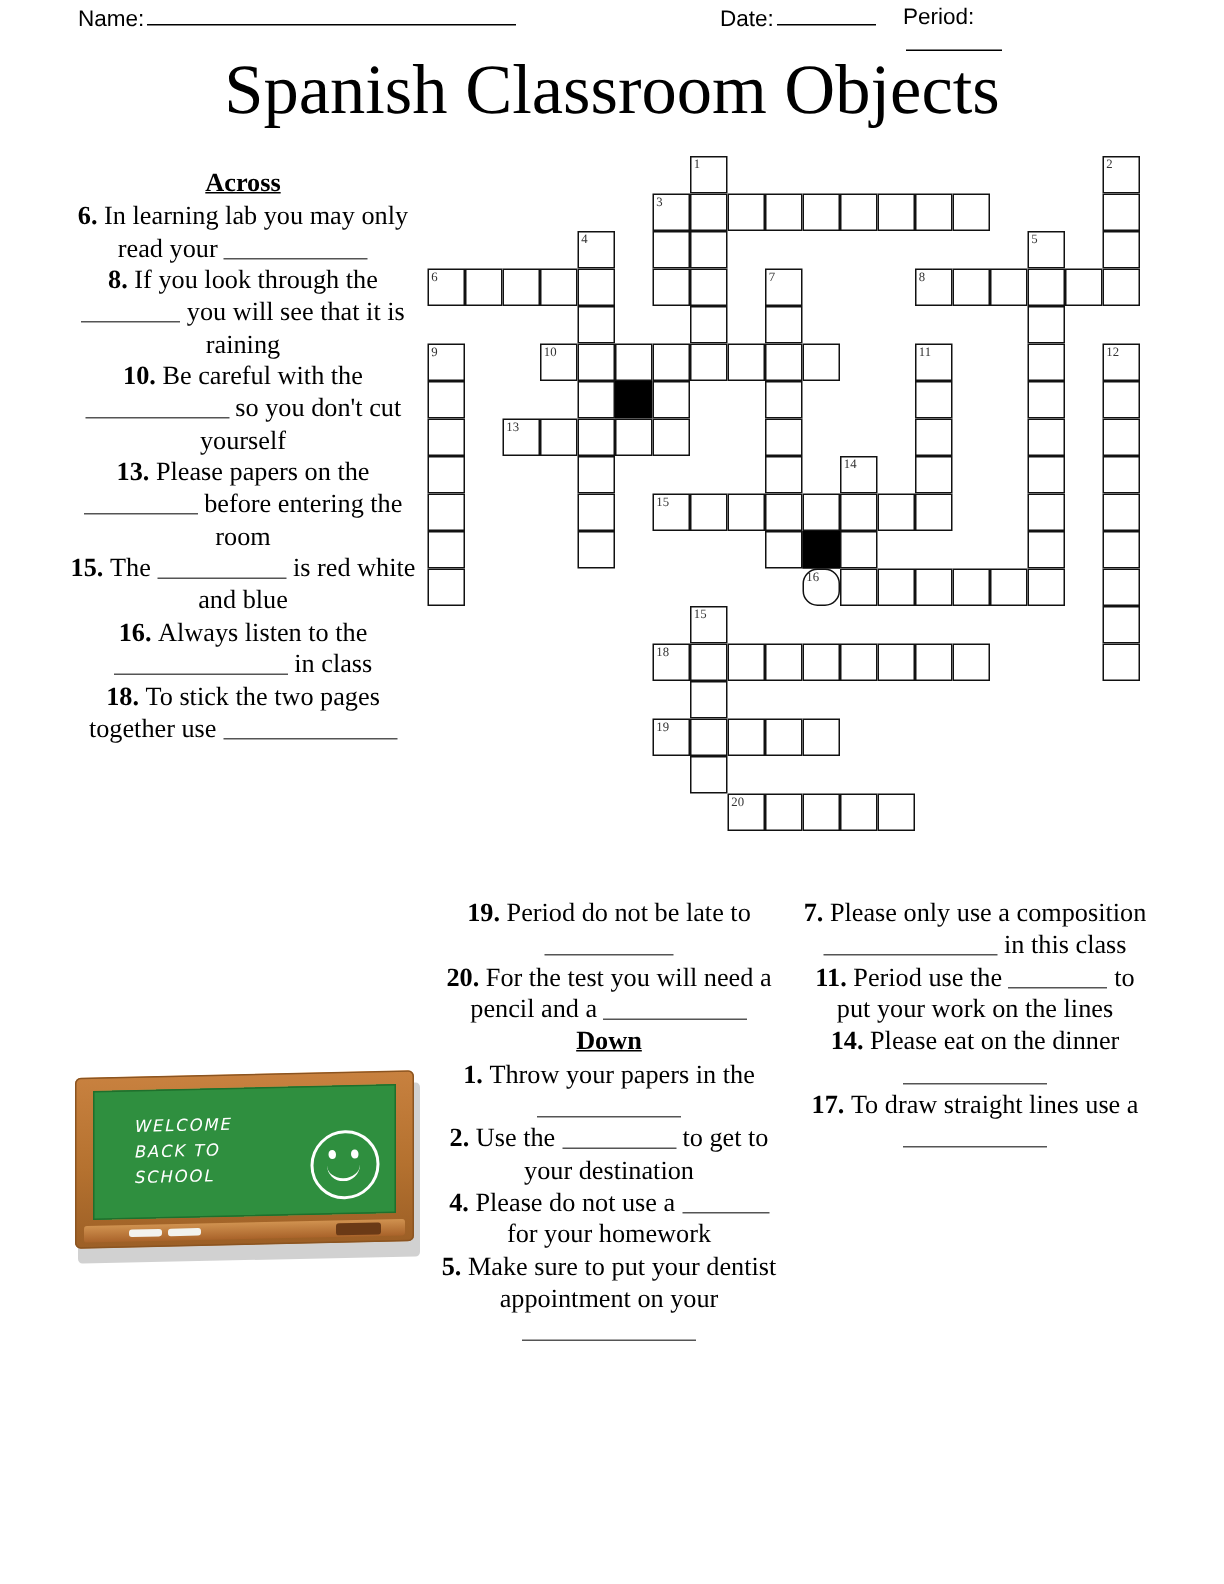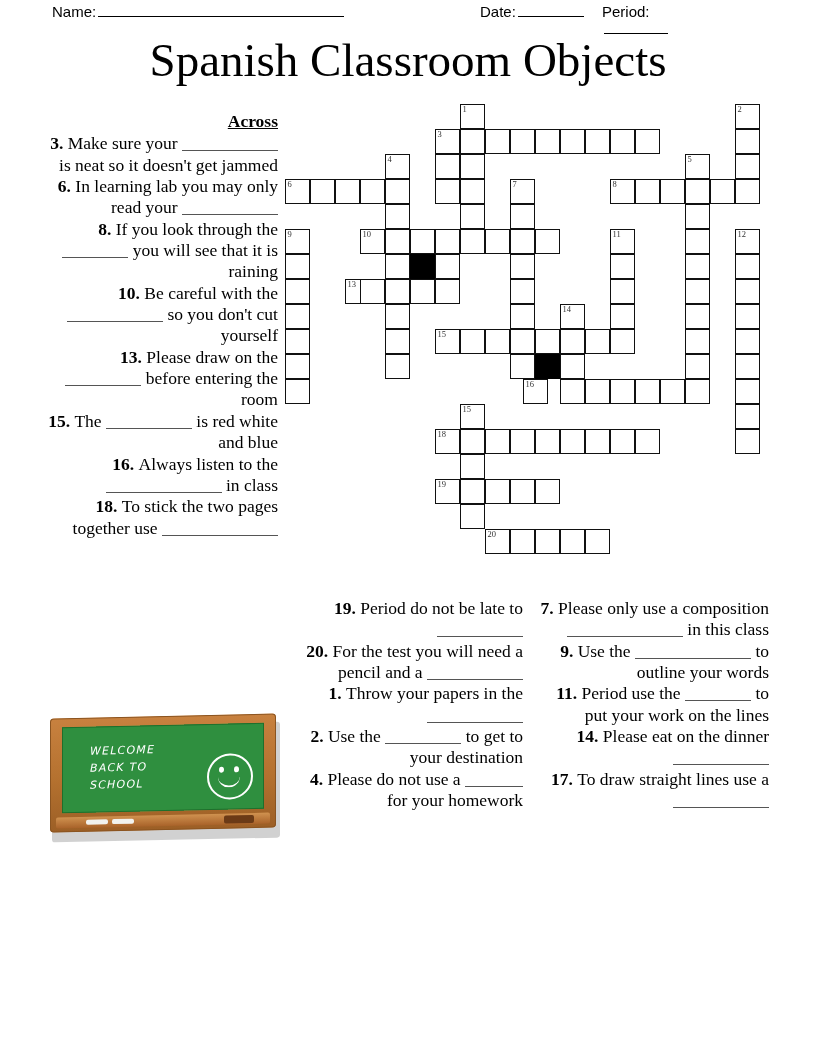--- a/index.html
+++ b/index.html
@@ -42,21 +42,21 @@
     letter-spacing:0px;
     line-height:1.05;
     white-space:nowrap;
   }
 
   
   .clue-col {
     position:absolute;
     font-size:17.5px;
     line-height:1.22;
-    text-align:right;
+    text-align:center;
   }
   #col-a { left:46px;  top:111px; width:232px; }
   #col-b { left:289px; top:598px; width:234px; }
   #col-c { left:531px; top:598px; width:238px; }
 
   .sec-head {
     font-weight:bold;
     text-decoration:underline;
     display:block;
     margin:0 0 1px 0;
@@ -257,21 +257,21 @@
     </div>
     <div class="cell" style="left: 0px; top: 150px;"></div>
     <div class="cell" style="left: 100px; top: 150px;"></div>
     <div class="cell blk" style="left: 125px; top: 150px;"></div>
     <div class="cell" style="left: 150px; top: 150px;"></div>
     <div class="cell" style="left: 225px; top: 150px;"></div>
     <div class="cell" style="left: 325px; top: 150px;"></div>
     <div class="cell" style="left: 400px; top: 150px;"></div>
     <div class="cell" style="left: 450px; top: 150px;"></div>
     <div class="cell" style="left: 0px; top: 175px;"></div>
-    <div class="cell" style="left: 60px; top: 175px; text-decoration: underline;">
+    <div class="cell" style="left: 50px; top: 175px; text-decoration: underline;">
       <span class="cnum">13</span>
     </div>
     <div class="cell" style="left: 75px; top: 175px;"></div>
     <div class="cell" style="left: 100px; top: 175px;"></div>
     <div class="cell" style="left: 125px; top: 175px;"></div>
     <div class="cell" style="left: 150px; top: 175px;"></div>
     <div class="cell" style="left: 225px; top: 175px;"></div>
     <div class="cell" style="left: 325px; top: 175px;"></div>
     <div class="cell" style="left: 400px; top: 175px;"></div>
     <div class="cell" style="left: 450px; top: 175px;"></div>
@@ -299,21 +299,21 @@
     <div class="cell" style="left: 400px; top: 225px;"></div>
     <div class="cell" style="left: 450px; top: 225px;"></div>
     <div class="cell" style="left: 0px; top: 250px;"></div>
     <div class="cell" style="left: 100px; top: 250px;"></div>
     <div class="cell" style="left: 225px; top: 250px;"></div>
     <div class="cell blk" style="left: 250px; top: 250px;"></div>
     <div class="cell" style="left: 275px; top: 250px;"></div>
     <div class="cell" style="left: 400px; top: 250px;"></div>
     <div class="cell" style="left: 450px; top: 250px;"></div>
     <div class="cell" style="left: 0px; top: 275px;"></div>
-    <div class="cell" style="left: 238px; top: 275px;">
+    <div class="cell" style="left: 250px; top: 275px; border-radius: 10px;">
       <span class="cnum">16</span>
     </div>
     <div class="cell" style="left: 275px; top: 275px;"></div>
     <div class="cell" style="left: 300px; top: 275px;"></div>
     <div class="cell" style="left: 325px; top: 275px;"></div>
     <div class="cell" style="left: 350px; top: 275px;"></div>
     <div class="cell" style="left: 375px; top: 275px;"></div>
     <div class="cell" style="left: 400px; top: 275px;"></div>
     <div class="cell" style="left: 450px; top: 275px;"></div>
     <div class="cell" style="left: 175px; top: 300px;">
@@ -346,47 +346,47 @@
     </div>
     <div class="cell" style="left: 225px; top: 425px;"></div>
     <div class="cell" style="left: 250px; top: 425px;"></div>
     <div class="cell" style="left: 275px; top: 425px;"></div>
     <div class="cell" style="left: 300px; top: 425px;"></div>
   </div>
 
 <div class="clue-col" id="col-a">
   <span class="sec-head">Across</span>
   <div id="across-part1">
-      <span class="clue"><span class="num">3. </span><span>Make sure your </span><span class="blank b10"></span><span> is neat so it doesn't get jammed</span></span>
       <span class="clue"><span class="num">6. </span><span>In learning lab you may only read your </span><span class="blank b10"></span></span>
       <span class="clue"><span class="num">8. </span><span>If you look through the </span><span class="blank b7"></span><span> you will see that it is raining</span></span>
       <span class="clue"><span class="num">10. </span><span>Be careful with the </span><span class="blank b10"></span><span> so you don't cut yourself</span></span>
-      <span class="clue"><span class="num">13. </span><span>Please draw on the </span><span class="blank b8"></span><span> before entering the room</span></span>
+      <span class="clue"><span class="num">13. </span><span>Please papers on the </span><span class="blank b8"></span><span> before entering the room</span></span>
       <span class="clue"><span class="num">15. </span><span>The </span><span class="blank b9"></span><span> is red white and blue</span></span>
       <span class="clue"><span class="num">16. </span><span>Always listen to the </span><span class="blank b12"></span><span> in class</span></span>
       <span class="clue"><span class="num">18. </span><span>To stick the two pages together use </span><span class="blank b12"></span></span>
     </div>
 </div>
 
 <div class="clue-col" id="col-b">
   <div id="across-part2">
       <span class="clue"><span class="num">19. </span><span>Period do not be late to </span><span class="blank b9"></span></span>
       <span class="clue"><span class="num">20. </span><span>For the test you will need a pencil and a </span><span class="blank b10"></span></span>
     </div>
+  <span class="sec-head">Down</span>
   <div id="down-part1">
       <span class="clue"><span class="num">1. </span><span>Throw your papers in the </span><span class="blank b10"></span></span>
       <span class="clue"><span class="num">2. </span><span>Use the </span><span class="blank b8"></span><span> to get to your destination</span></span>
       <span class="clue"><span class="num">4. </span><span>Please do not use a </span><span class="blank b6"></span><span> for your homework</span></span>
+      <span class="clue"><span class="num">5. </span><span>Make sure to put your dentist appointment on your </span><span class="blank b12"></span></span>
     </div>
 </div>
 
 <div class="clue-col" id="col-c">
   <div id="down-part2">
       <span class="clue"><span class="num">7. </span><span>Please only use a composition </span><span class="blank b12"></span><span> in this class</span></span>
-      <span class="clue"><span class="num">9. </span><span>Use the </span><span class="blank b12"></span><span> to outline your words</span></span>
       <span class="clue"><span class="num">11. </span><span>Period use the </span><span class="blank b7"></span><span> to put your work on the lines</span></span>
       <span class="clue"><span class="num">14. </span><span>Please eat on the dinner </span><span class="blank b10"></span></span>
       <span class="clue"><span class="num">17. </span><span>To draw straight lines use a </span><span class="blank b10"></span></span>
     </div>
 </div>
 
 <div id="board">
   <div class="bd-shadow"></div>
   <div class="bd-frame">
     <div class="bd-green">

